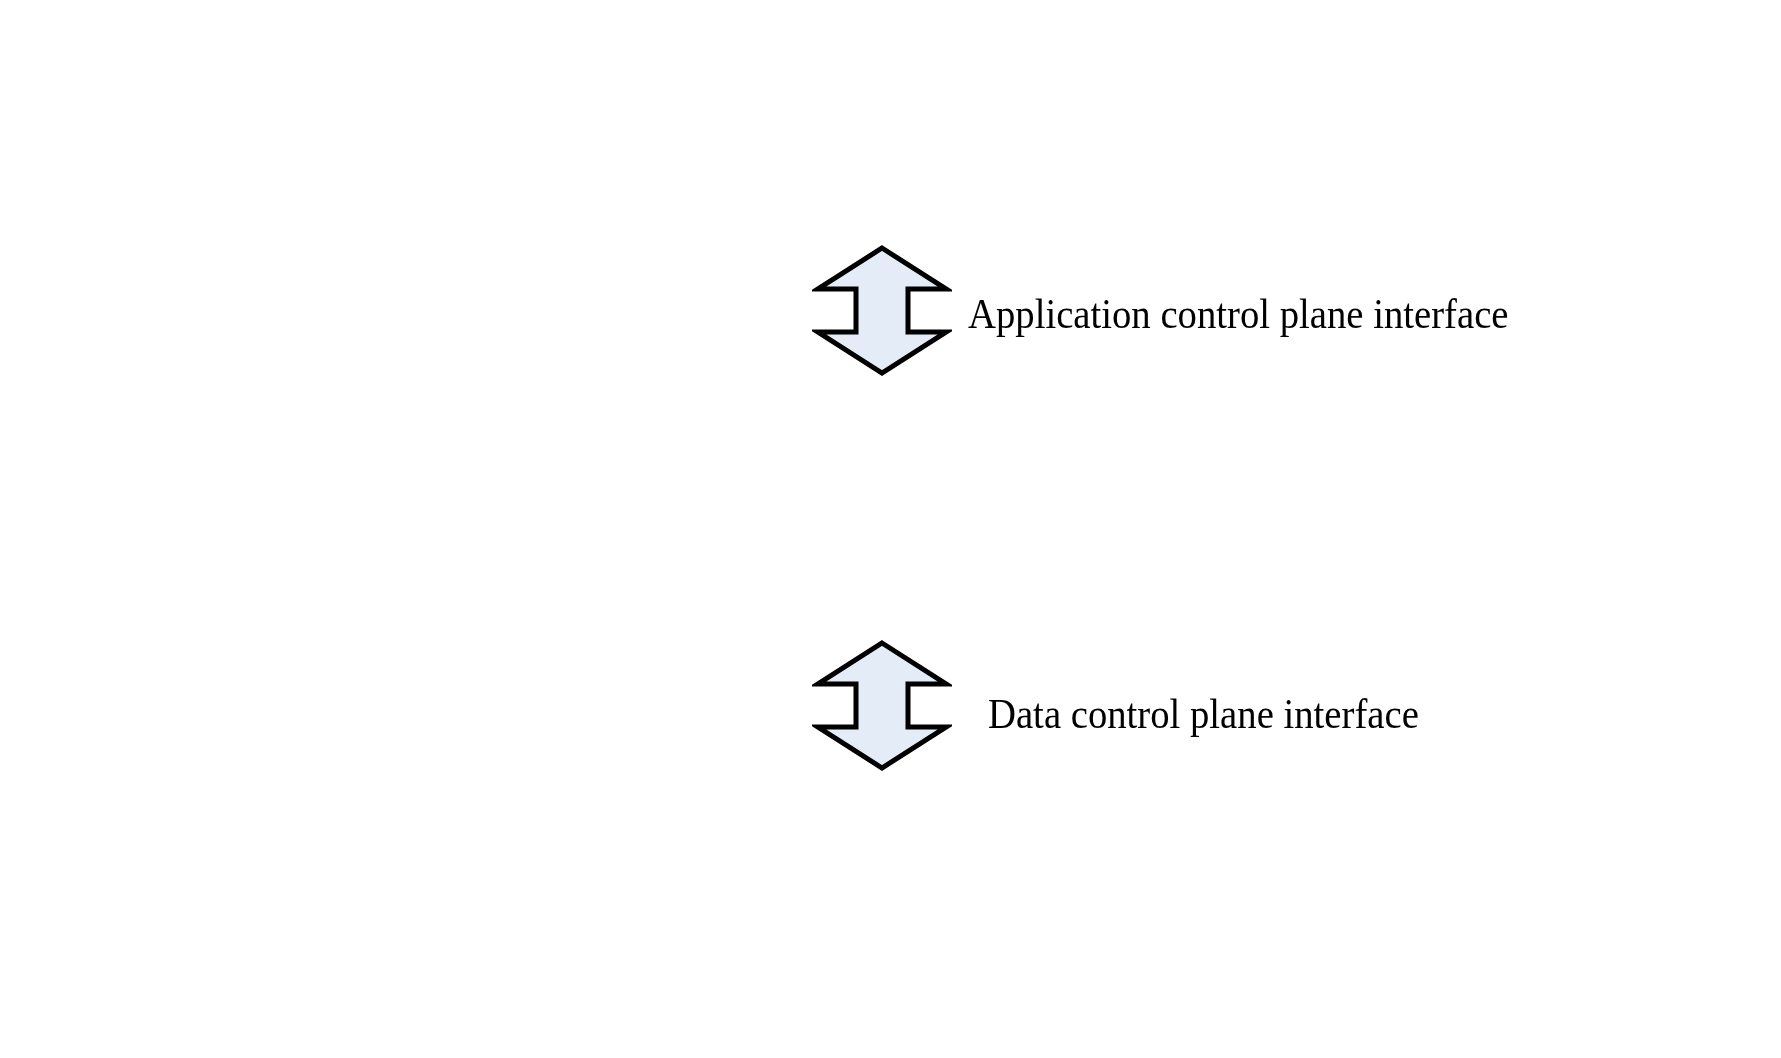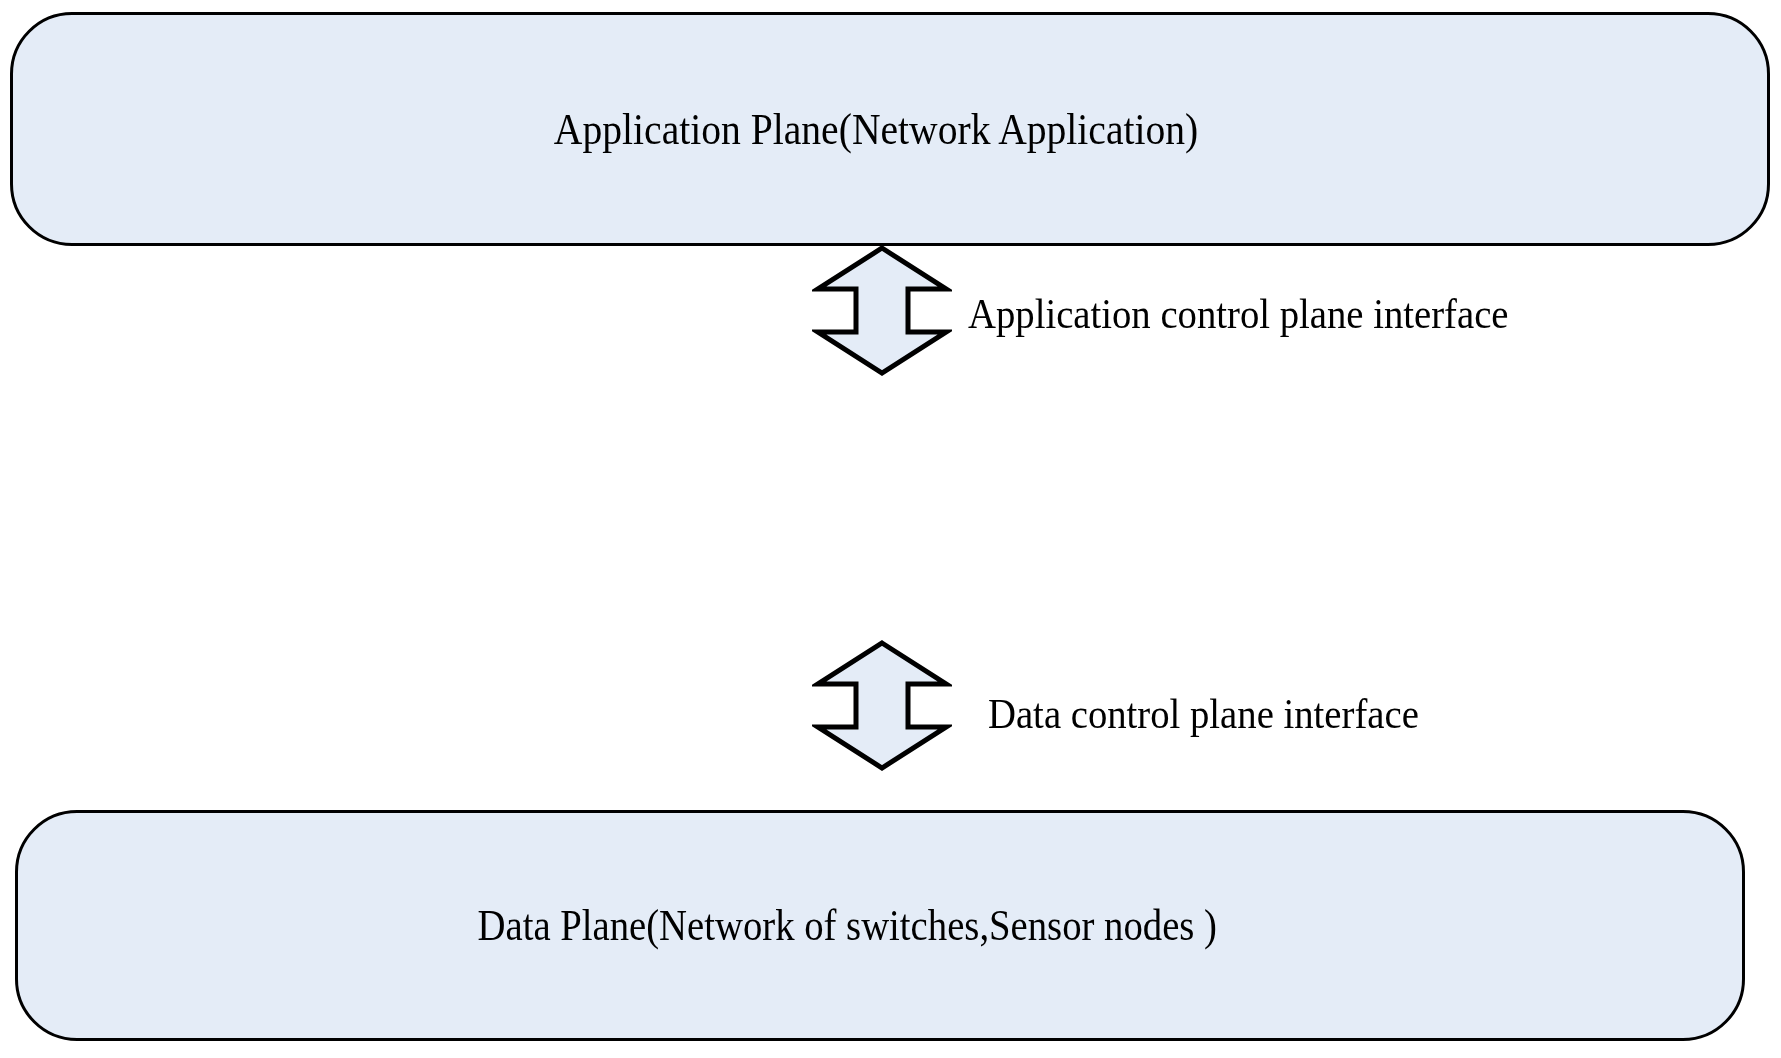--- a/index.html
+++ b/index.html
@@ -70,38 +70,32 @@
     transform-origin: left center;
   }
   #label-application-interface { left: 968px; top: 292px; }
   #label-data-interface        { left: 988px; top: 692px; }
 </style>
 </head>
 <body>
 
 <div id="canvas">
 
-  <div class="plane-box" id="plane-application">
-    <span class="plane-label">Application Plane(Network Application)</span>
-  </div>
 
   <div class="connector" id="connector-app-control">
     <svg viewBox="0 0 140 131" preserveAspectRatio="none">
       <polygon points="70,3 134,44 96,44 96,87 134,87 70,128 6,87 44,87 44,44 6,44" fill="#e4ecf7" stroke="#000000" stroke-width="5" stroke-linejoin="miter"></polygon>
     </svg>
   </div>
 
   <div class="interface-label" id="label-application-interface">Application control plane interface</div>
 
 
   <div class="connector" id="connector-data-control">
     <svg viewBox="0 0 140 131" preserveAspectRatio="none">
       <polygon points="70,3 134,44 96,44 96,87 134,87 70,128 6,87 44,87 44,44 6,44" fill="#e4ecf7" stroke="#000000" stroke-width="5" stroke-linejoin="miter"></polygon>
     </svg>
   </div>
 
   <div class="interface-label" id="label-data-interface">Data control plane interface</div>
 
-  <div class="plane-box" id="plane-data">
-    <span class="plane-label">Data Plane(Network of switches,Sensor nodes )</span>
-  </div>
 
 </div>
 
 </body></html>

